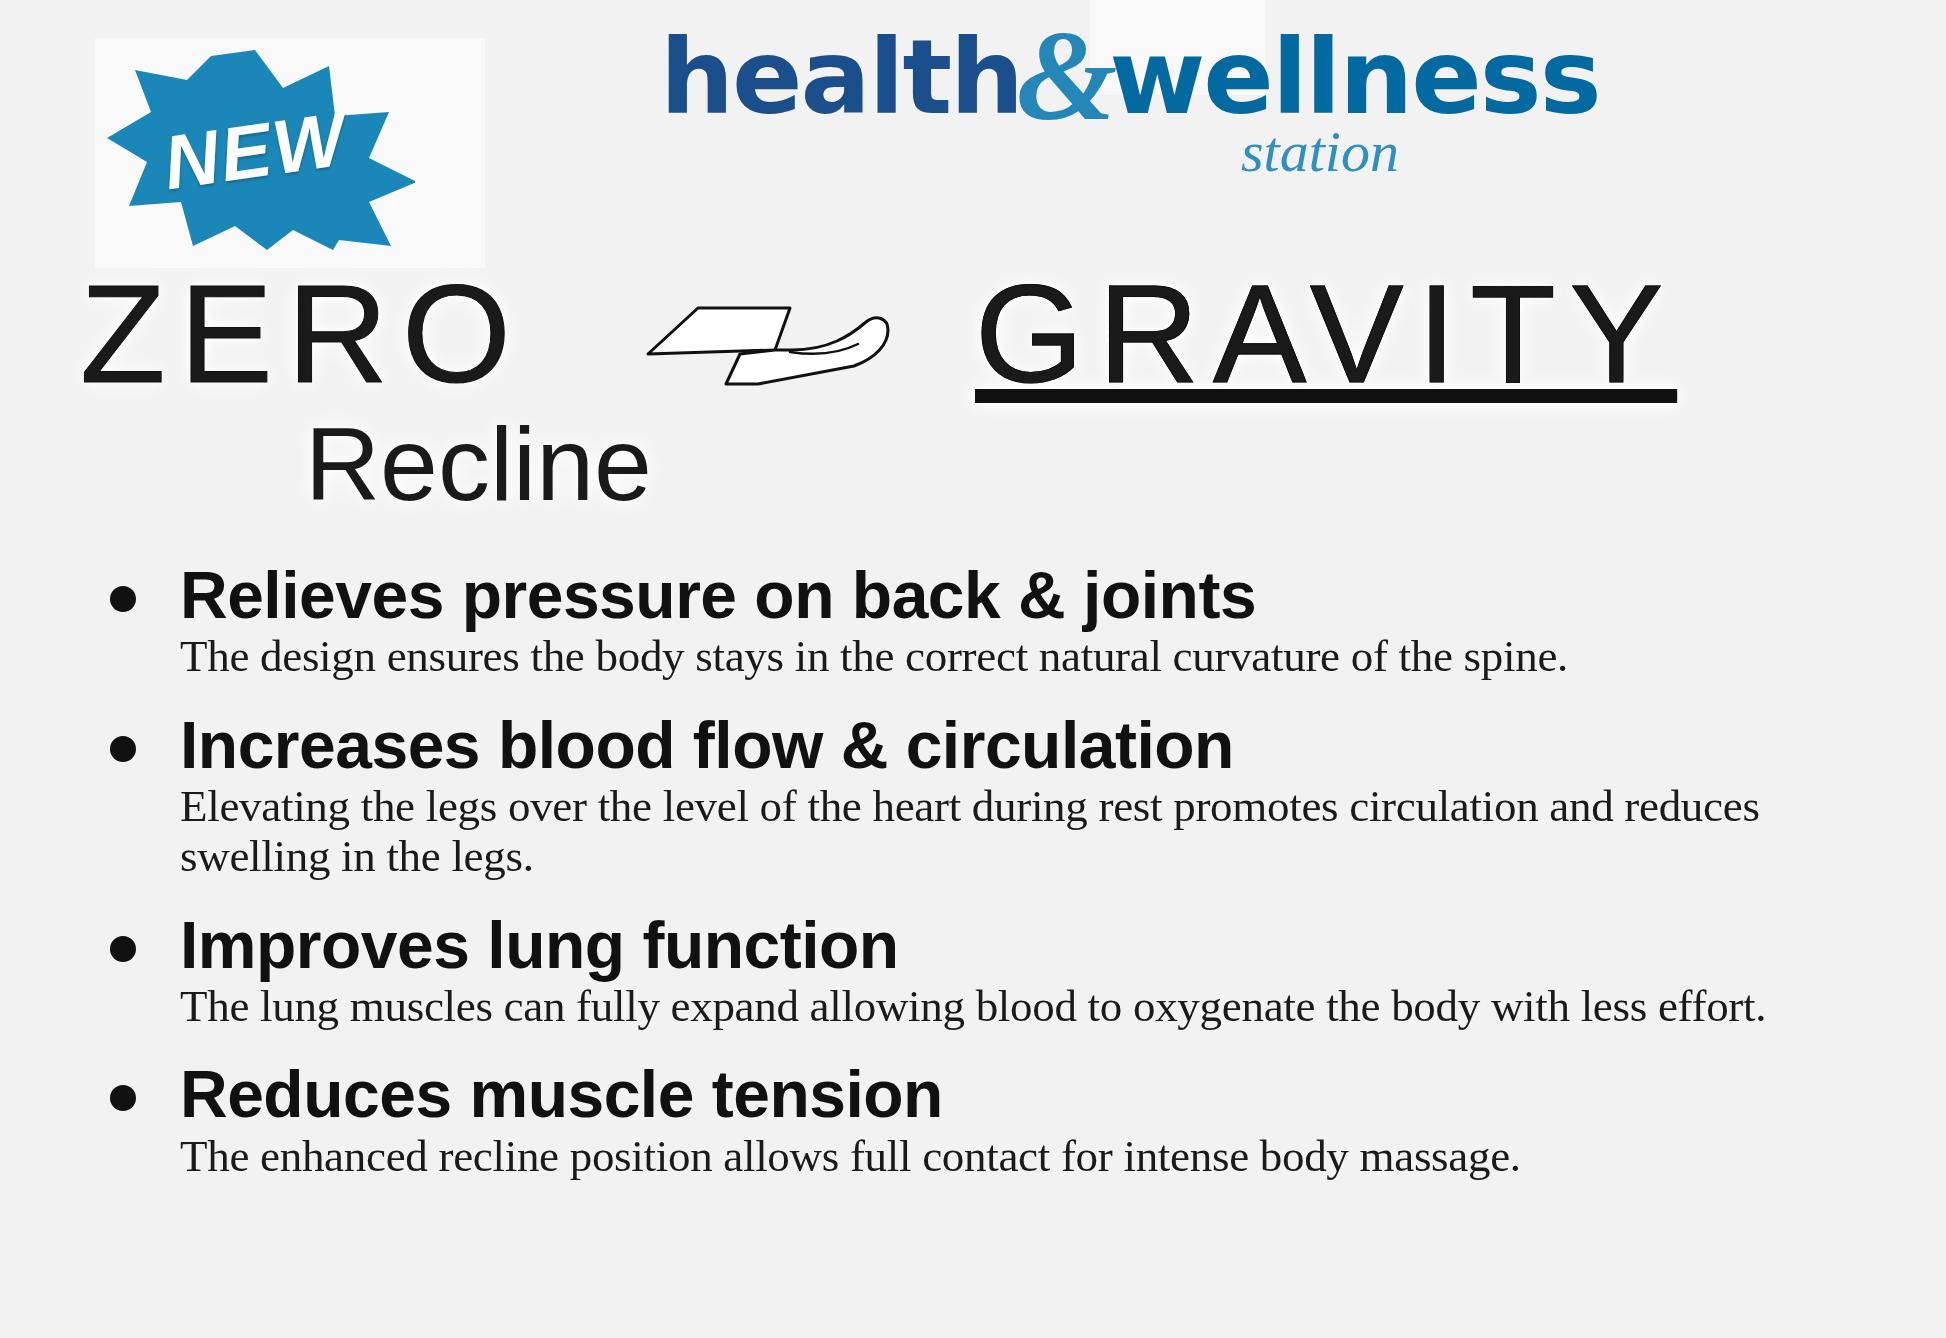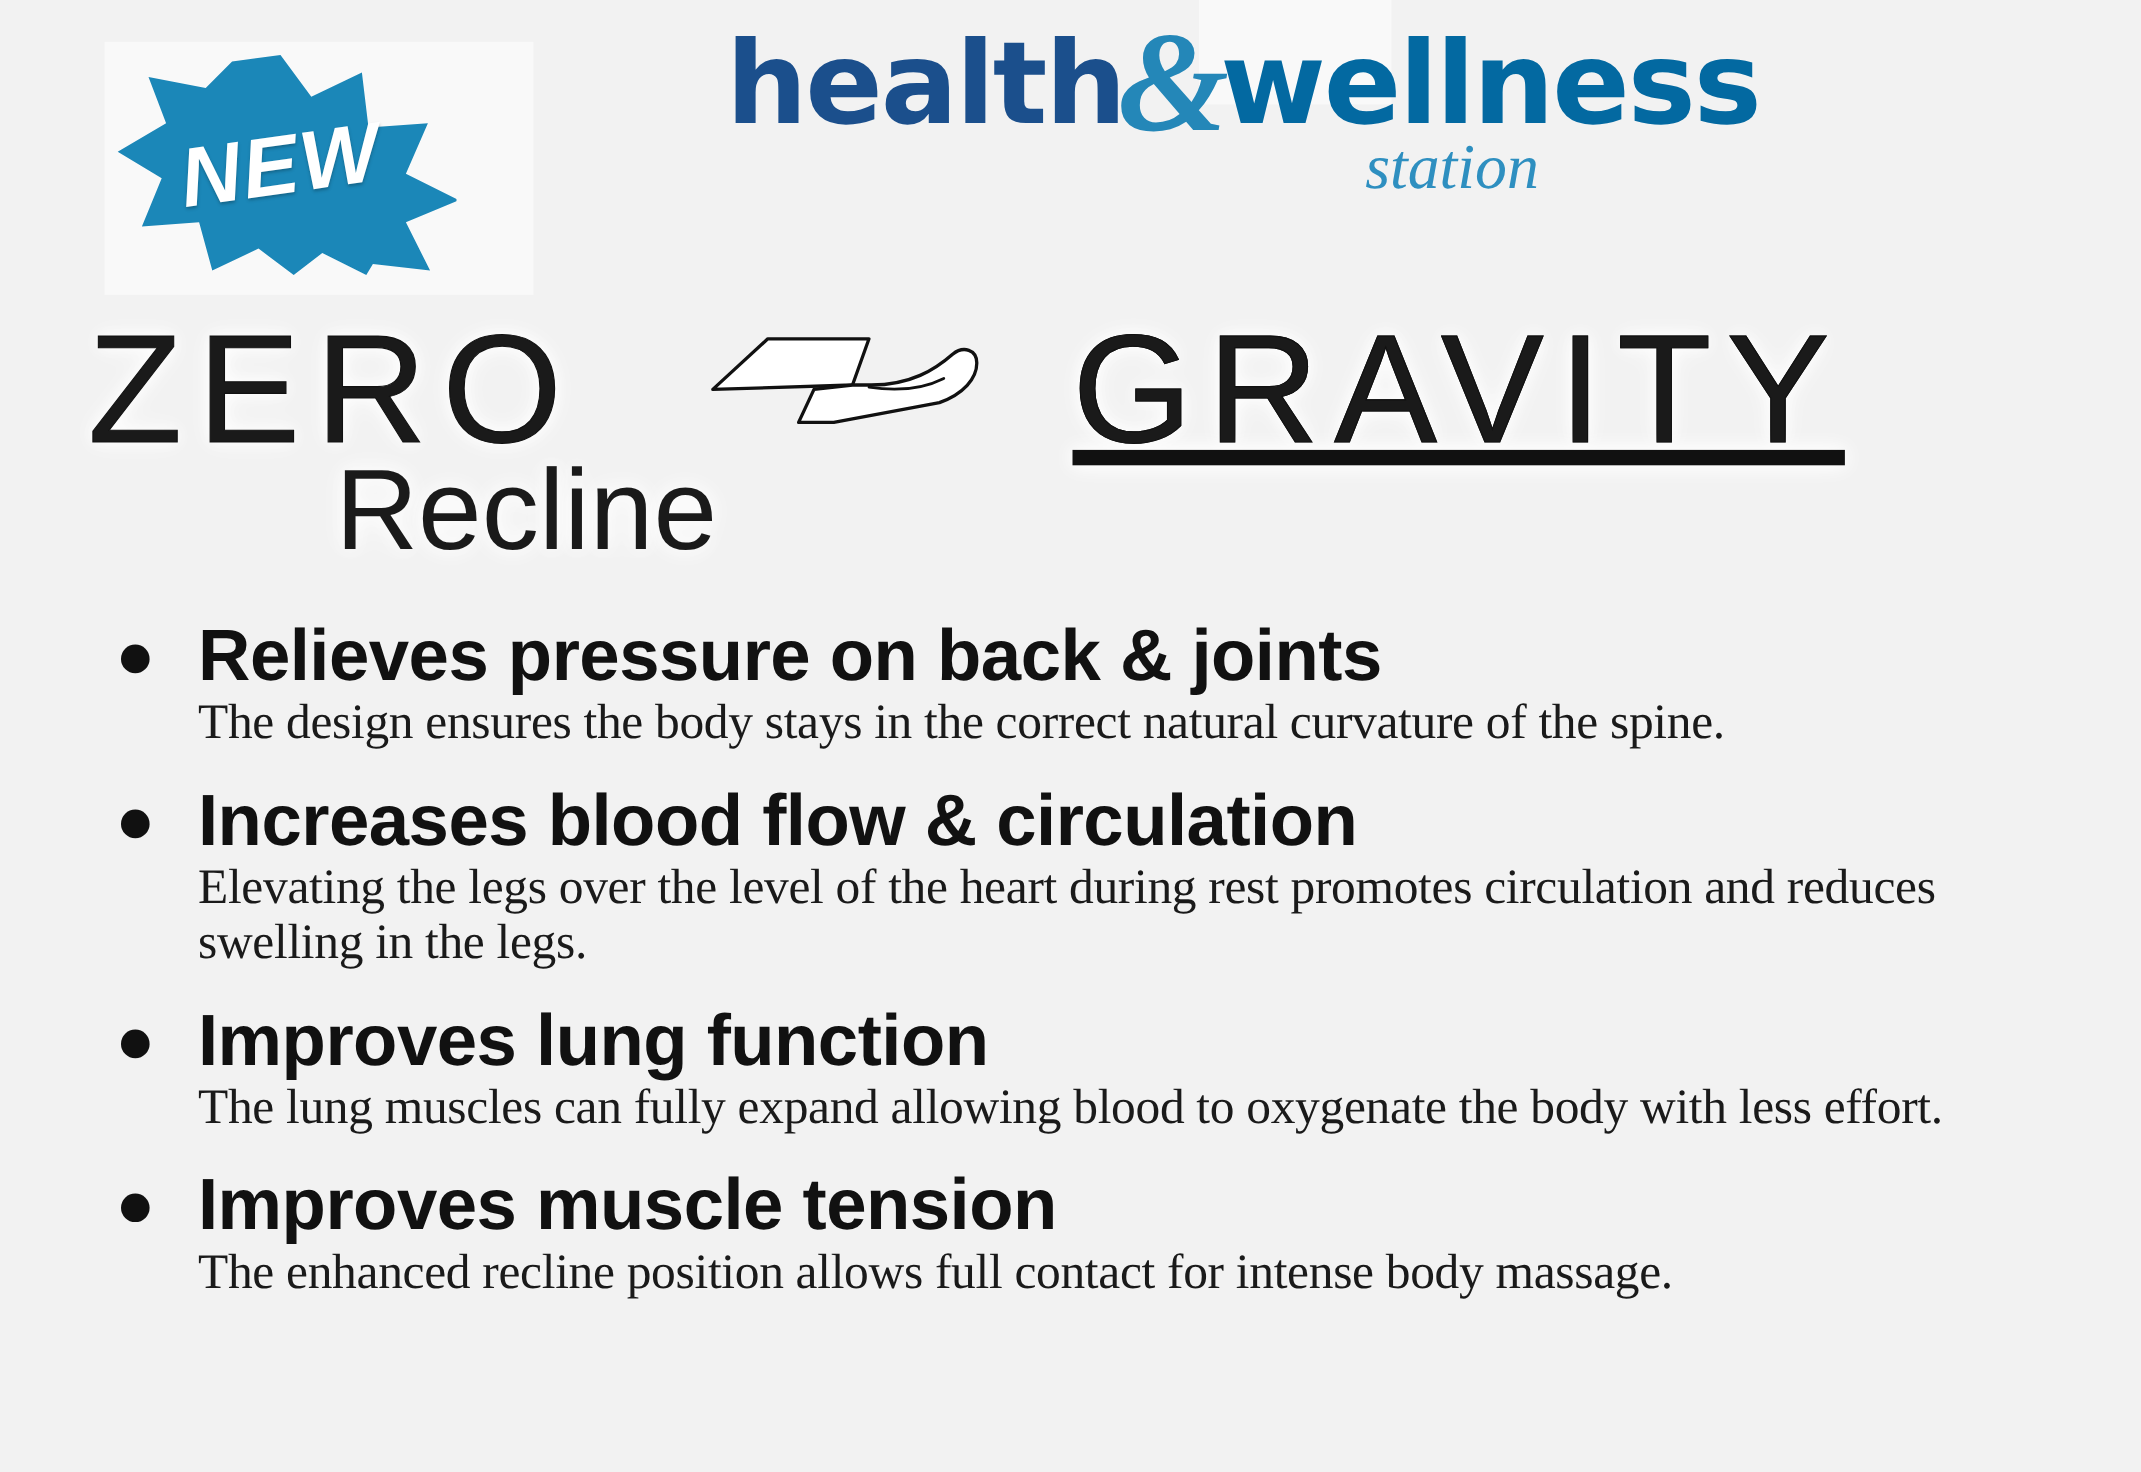--- a/index.html
+++ b/index.html
@@ -89,21 +89,21 @@
     font-family: "Liberation Serif", serif;
     text-align: center;
     margin-top: -22px;
     margin-left: 120px;
   }
 
   
   #headline {
     position: absolute;
     left: 70px;
-    top: 284px;
+    top: 264px;
     width: 1830px;
     height: 130px;
   }
   #headline .zg-word {
     position: absolute;
     top: 0;
     font-size: 140px;
     font-weight: 300;
     color: #1a1a1a;
     letter-spacing: 14px;
@@ -227,18 +227,18 @@
     </div>
 
     <div class="benefit">
       <span class="bullet"></span>
       <div class="benefit-title">Improves lung function</div>
       <div class="benefit-desc">The lung muscles can fully expand allowing blood to oxygenate the body with less effort.</div>
     </div>
 
     <div class="benefit">
       <span class="bullet"></span>
-      <div class="benefit-title">Improves muscle tension</div>
+      <div class="benefit-title">Reduces muscle tension</div>
       <div class="benefit-desc">The enhanced recline position allows full contact for intense body massage.</div>
     </div>
 
   </div>
 </div>
 
 </body></html>

